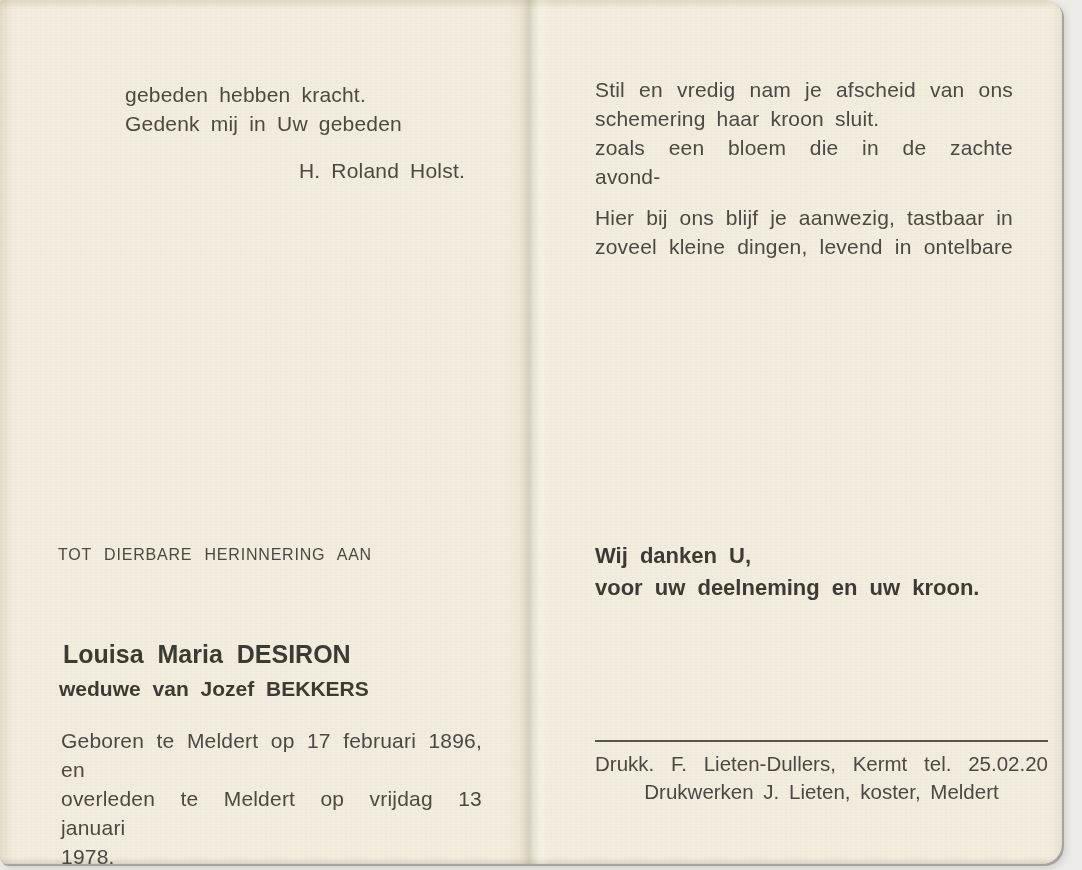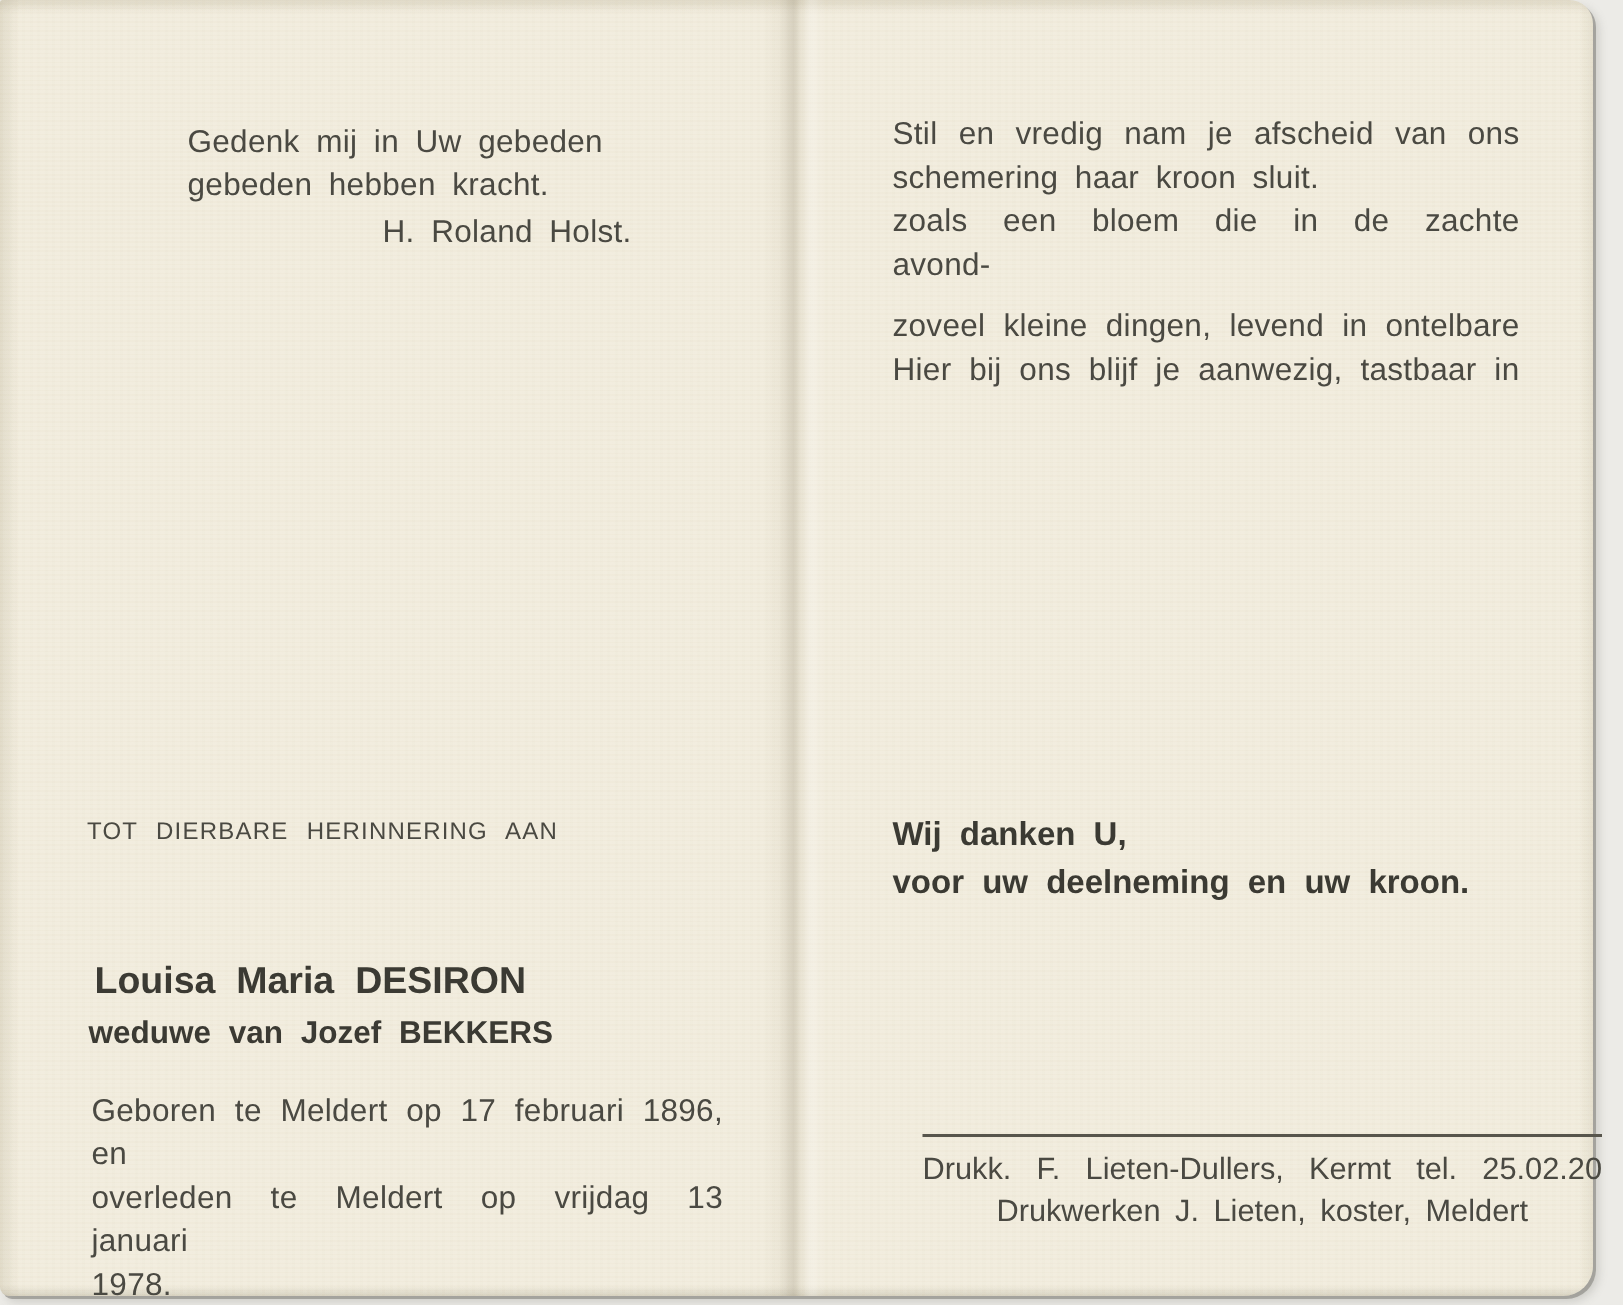--- a/index.html
+++ b/index.html
@@ -66,21 +66,21 @@
     letter-spacing: 0.2px;
     word-spacing: 5px;
     color: var(--ink, #4a4942);
   }
 
   .justified .line { text-align: justify; text-align-last: justify; }
   .justified .line.last { text-align-last: left; }
 
   .poem-block { left: 125px; top: 80px; width: 340px; }
   .stanza + .stanza { margin-top: 7px; }
-  .poem-attribution { margin-top: 2px; padding-left: 130px; }
+  .poem-attribution { margin-top: 18px; padding-left: 130px; text-align: right; }
 
   .memorial-heading {
     left: 58px; top: 540px;
     font-size: 16px;
     letter-spacing: 0.8px;
     word-spacing: 7px;
   }
 
   .deceased-name {
     left: 63px; top: 639px;
@@ -107,21 +107,21 @@
 
   .thanks-block {
     left: 595px; top: 540px;
     font-size: 22px;
     line-height: 32px;
     font-weight: bold;
     word-spacing: 6px;
     color: var(--ink_bold, #3b3a33);
   }
 
-  .printer-block { left: 595px; top: 756px; width: 453px; margin-left: 20px; }
+  .printer-block { left: 595px; top: 740px; width: 453px; }
   .printer-divider {
     height: 2px;
     background: var(--divider, #57554c);
     margin-bottom: 8px;
   }
   .printer-lines {
     font-size: 20.5px;
     line-height: 28px;
     word-spacing: 4px;
   }
@@ -132,22 +132,22 @@
 <body>
 
 <div class="card">
   <div class="paper-shading"></div>
   <div class="fold-crease"></div>
 
   <div>
 
     <div class="block txt poem-block">
       <div class="stanza">
+          <div class="line last">gebeden hebben kracht.</div>
           <div class="line">Gedenk mij in Uw gebeden</div>
-          <div class="line last">gebeden hebben kracht.</div>
         </div>
       <div class="poem-attribution">H. Roland Holst.</div>
     </div>
 
     <div class="block txt memorial-heading">TOT DIERBARE HERINNERING AAN</div>
 
     <div class="block deceased-name">Louisa Maria DESIRON</div>
 
     <div class="block relation-line">weduwe van Jozef BEKKERS</div>
 
@@ -160,22 +160,22 @@
 
   <div>
 
     <div class="block txt right-paragraphs justified">
       <div class="para">
           <div class="line">Stil en vredig nam je afscheid van ons</div>
           <div class="line last">schemering haar kroon sluit.</div>
           <div class="line">zoals een bloem die in de zachte avond-</div>
         </div>
       <div class="para">
+          <div class="line">Hier bij ons blijf je aanwezig, tastbaar in</div>
           <div class="line">zoveel kleine dingen, levend in ontelbare</div>
-          <div class="line">Hier bij ons blijf je aanwezig, tastbaar in</div>
         </div>
     </div>
 
     <div class="block thanks-block">
         <div class="line">Wij danken U,</div>
         <div class="line last">voor uw deelneming en uw kroon.</div>
       </div>
 
     <div class="block printer-block">
       <div class="printer-divider"></div>

